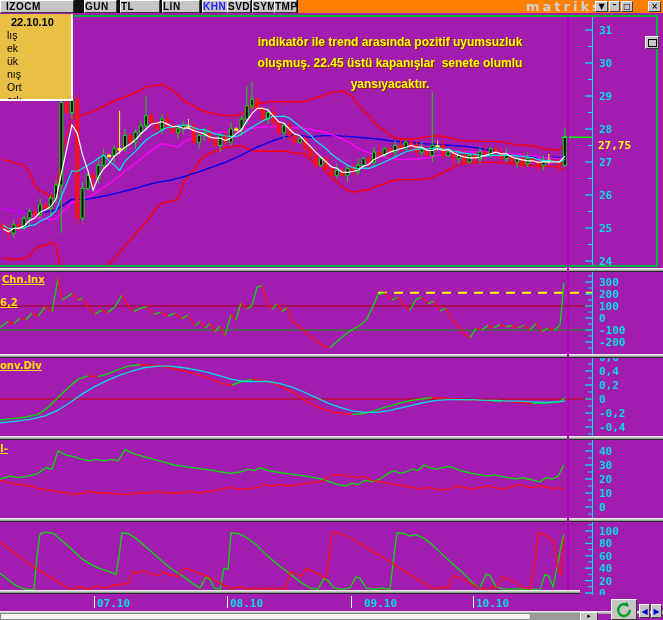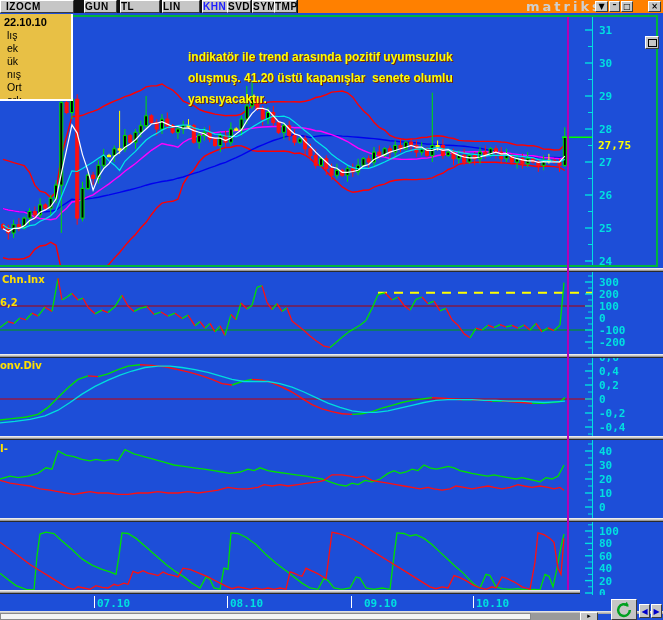--- a/index.html
+++ b/index.html
@@ -1,16 +1,16 @@
 <!DOCTYPE html>
 <html><head>
 <meta charset="utf-8">
 <style>
   html,body{margin:0;padding:0;background:#000;}
-  #app{position:relative;width:663px;height:620px;background:#1d4ed8;overflow:hidden;
+  #app{position:relative;width:663px;height:620px;background:#a21caf;overflow:hidden;
        font-family:"Liberation Sans",sans-serif;}
   
   #toolbar{position:absolute;left:0;top:0;width:663px;height:13px;background:#111;}
   .tbtn{position:absolute;top:0;height:13px;box-sizing:border-box;background:#c6c6c6;
         border-top:1px solid #fff;border-left:1px solid #fff;
         border-right:1px solid #3c3c3c;border-bottom:1px solid #3c3c3c;
         color:#000;font:bold 10px "Liberation Sans",sans-serif;line-height:11px;
         letter-spacing:.5px;cursor:default;}
   #orangeBar{position:absolute;left:298px;top:0;width:365px;height:13px;background:#ff8000;}
   #logo{position:absolute;left:228px;top:0px;color:#cfcfcf;font:bold 13px "DejaVu Sans",sans-serif;
@@ -19,31 +19,31 @@
         border-top:1px solid #fff;border-left:1px solid #fff;
         border-right:1px solid #3c3c3c;border-bottom:1px solid #3c3c3c;
         color:#000;font:bold 8px "DejaVu Sans",sans-serif;text-align:center;line-height:9px;}
   
   .greenline{position:absolute;background:#00b43c;z-index:3;}
   .sep{position:absolute;left:0;width:663px;height:4px;z-index:4;
        background:linear-gradient(#fbfbfb,#c6c6c6 55%,#7d7d7d);border-bottom:1px solid #2a2a2a;box-sizing:border-box;}
   svg.panel{position:absolute;left:0;z-index:1;}
   #cursorLine{position:absolute;left:567px;top:17px;width:2px;height:573px;background:#b400b4;z-index:5;}
   
-  .plabel{position:absolute;color:#ffe000;font:bold 10px "DejaVu Sans",sans-serif;z-index:6;}
+  .plabel{position:absolute;color:#ffe000;font:bold 10px "DejaVu Sans",sans-serif;z-index:6;text-decoration:underline;}
   #lastPrice{position:absolute;left:598px;top:131px;color:#ffff00;font:bold 11px "DejaVu Sans Mono",monospace;z-index:6;margin-top:8px;}
-  #annot{position:absolute;left:188px;top:47px;width:404px;z-index:6;
+  #annot{position:absolute;left:188px;top:32px;width:404px;text-align:center;z-index:6;
          color:#ffff00;font:bold 12px "Liberation Sans",sans-serif;line-height:21px;
          text-shadow:1px 1px 0 #7a2800;}
   #annot div{white-space:pre;}
   
   #tooltip{position:absolute;left:0;top:14px;width:73px;height:87px;background:#e8c045;
            border-right:2px solid #fff;border-bottom:2px solid #fff;box-sizing:border-box;
            z-index:12;color:#000;overflow:hidden;}
-  #tooltip .date{font:bold 11px "Liberation Sans",sans-serif;margin:2px 0 1px 4px;}
+  #tooltip .date{font:bold 11px "Liberation Sans",sans-serif;margin:2px 0 1px 11px;}
   #tooltip .row{font:10.5px "Liberation Sans",sans-serif;line-height:13px;margin-left:7px;}
   
   .dtick{position:absolute;width:1px;height:12px;top:596px;background:#fff;z-index:2;}
   .dlabel{position:absolute;top:597px;color:#00e0e0;font:bold 11px "DejaVu Sans Mono",monospace;z-index:2;}
   #scrollThumb{position:absolute;left:0;top:613px;width:531px;height:7px;background:#f4f4f4;
                border:1px solid #8a8a8a;box-sizing:border-box;z-index:6;}
   #scrollTrack{position:absolute;left:531px;top:613px;width:49px;height:7px;background:#9a9a9a;z-index:6;}
   .sbtn{position:absolute;background:#c6c6c6;border-top:1px solid #fff;border-left:1px solid #fff;
         border-right:1px solid #3c3c3c;border-bottom:1px solid #3c3c3c;box-sizing:border-box;
         text-align:center;z-index:7;}
@@ -589,21 +589,21 @@
   <div class="sep" style="top:354px"></div>
   <div class="sep" style="top:436px"></div>
   <div class="sep" style="top:518px"></div>
   <div class="sep" style="top:590px;width:580px"></div>
   <div id="bottomBar"></div>
 
   <div id="cursorLine"></div>
 
   <div id="annot">
     <div>indikatör ile trend arasında pozitif uyumsuzluk</div>
-    <div>oluşmuş. 41.20 üstü kapanışlar  senete olumlu</div>
+    <div>oluşmuş. 22.45 üstü kapanışlar  senete olumlu</div>
     <div>yansıyacaktır.</div>
   </div>
 
   <div id="lastPrice">27,75</div>
 
   <div class="plabel" style="left:2px;top:274px">Chn.Inx</div>
   <div class="plabel" style="left:0;top:297px">6,2</div>
   <div class="plabel" style="left:0;top:360px">onv.Div</div>
   <div class="plabel" style="left:0;top:443px">I-</div>
 

